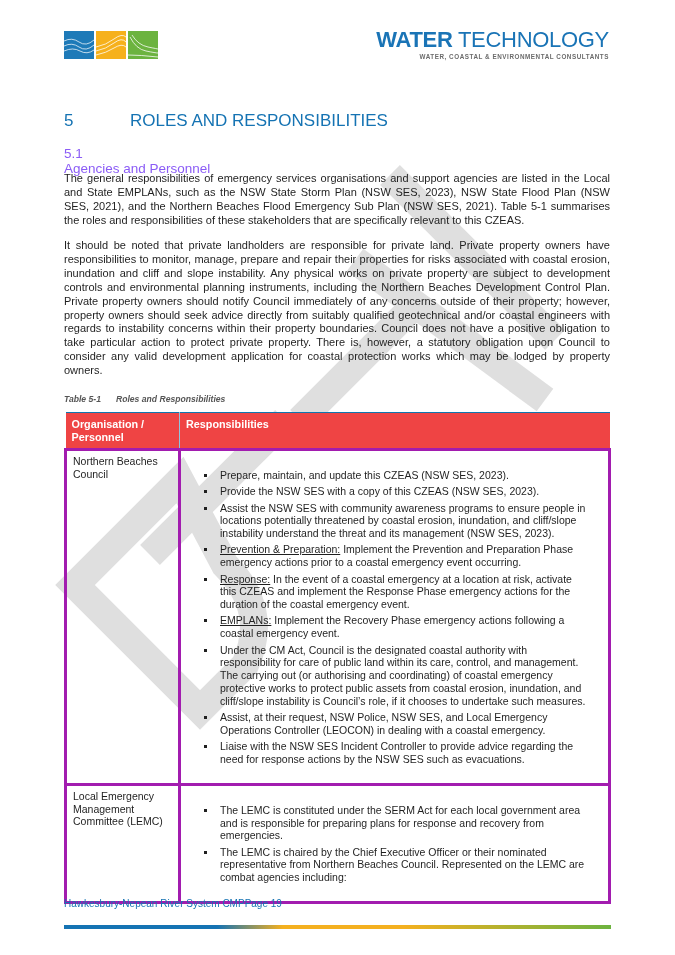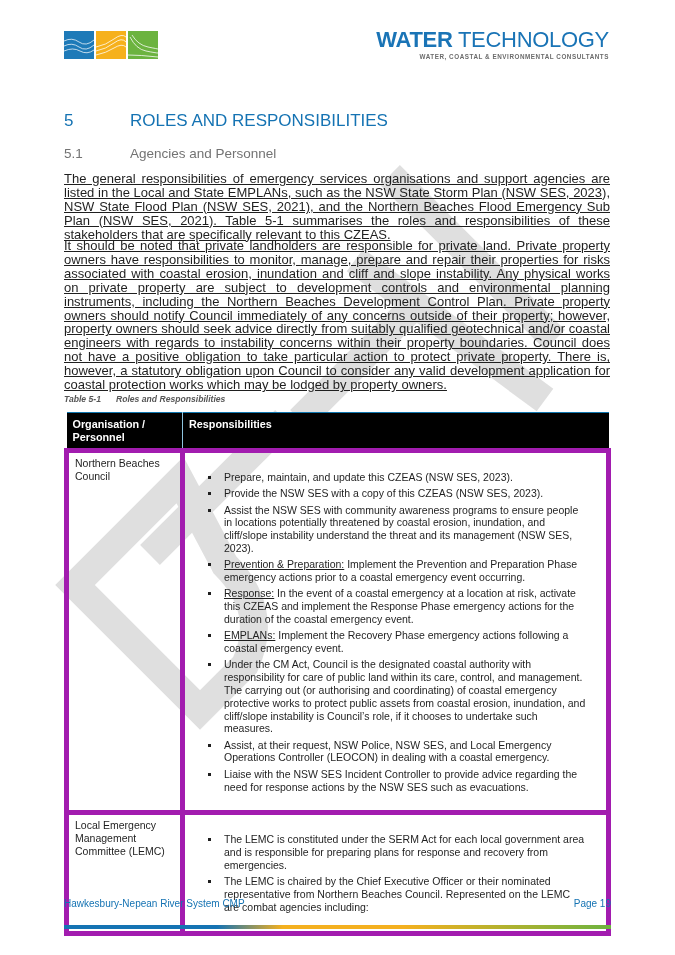--- a/index.html
+++ b/index.html
@@ -15,46 +15,46 @@
   .logo-tile svg { position: absolute; left: 0; top: 0; }
   .logo-right { position: absolute; right: 66px; top: 28px; text-align: right; }
   .brand-title { font-size: 22px; letter-spacing: -0.3px; color: #1a74b6; line-height: 24px; white-space: nowrap; }
   .brand-title b { font-weight: bold; }
   .brand-title span.thin { font-weight: normal; }
   .brand-tag { font-size: 6.3px; letter-spacing: 0.55px; color: #6b6b6b; font-weight: bold; margin-top: 1px; white-space: nowrap; }
 
   
   .h1 { position: absolute; left: 64px; top: 111px; font-size: 17px; color: #1573b3; display: flex; }
   .h1 .num { width: 66px; }
-  .h2 { position: absolute; left: 64px; top: 146px; font-size: 13.5px; color: #737373; display: flex; }
+  .h2 { position: absolute; left: 64px; top: 146px; font-size: 13.5px; color: #8b5cf6; display: flex; flex-direction: column; }
   .h2 .num { width: 66px; }
 
-  .para { position: absolute; left: 64px; width: 546px; font-size: 13px; line-height: 13.9px; text-align: justify; text-decoration: underline; }
+  .para { position: absolute; left: 64px; width: 546px; font-size: 11px; line-height: 13.9px; text-align: justify; }
   .p1 { top: 172px; }
   .p2 { top: 239px; }
 
   .caption { position: absolute; left: 64px; top: 394px; font-size: 8.6px; font-weight: bold; color: #555; display: flex; font-style: italic; }
   .caption .num { width: 52px; }
 
   
   table.roles { position: absolute; left: 64px; top: 412px; width: 547px; border-collapse: collapse; font-size: 10.5px; line-height: 12.8px; }
-  table.roles th { background: #000000; color: #ffffff; text-align: left; vertical-align: top; font-weight: bold; font-size: 10.8px; padding: 5px 6px 4px 6px; line-height: 13px; border-right: 1px solid #8ec4df; }
+  table.roles th { background: #ef4444; color: #ffffff; text-align: left; vertical-align: top; font-weight: bold; font-size: 10.8px; padding: 5px 6px 4px 6px; line-height: 13px; border-right: 1px solid #8ec4df; }
   table.roles th:last-child { border-right: none; }
-  table.roles td { vertical-align: top; padding: 4px 6px 3px 6px; border: 5px solid #a21caf; }
+  table.roles td { vertical-align: top; padding: 4px 6px 3px 6px; border: 3px solid #a21caf; }
   table.roles tr.head th { border-top: 1px solid #0f76ae; }
   .c1 { width: 99px; }
   ul.bul { list-style: none; margin: 14px; padding: 0; }
   ul.bul li { position: relative; padding-left: 19px; margin-bottom: 3.5px; }
   ul.bul li:last-child { margin-bottom: 0; }
   ul.bul li::before { content: ""; position: absolute; left: 3px; top: 5px; width: 3px; height: 3px; background: #1f1f1f; }
   .u { text-decoration: underline; }
 
   
   .footer { position: absolute; left: 64px; top: 898px; width: 547px; font-size: 10px; color: #1573b3; line-height: 12px; }
-  .footer .row2 { display: flex; justify-content: space-between; }
+  .footer .row2 { display: flex; }
   .footer-bar { position: absolute; left: 64px; top: 925px; width: 547px; height: 4px;
     background: linear-gradient(90deg, #1573b3 0%, #1573b3 28%, #f4b01f 40%, #f4b01f 62%, #6db33f 100%); }
 </style>
 </head>
 <body>
 
 <svg class="watermark" width="675" height="955" viewBox="0 0 675 955">
   <g fill="none" stroke="#dcdcdc" stroke-width="28" stroke-linejoin="miter" opacity="0.9">
 
     <path d="M180 480 L75 585 L200 710 L245 665 Q270 610 225 565 Z"></path>

